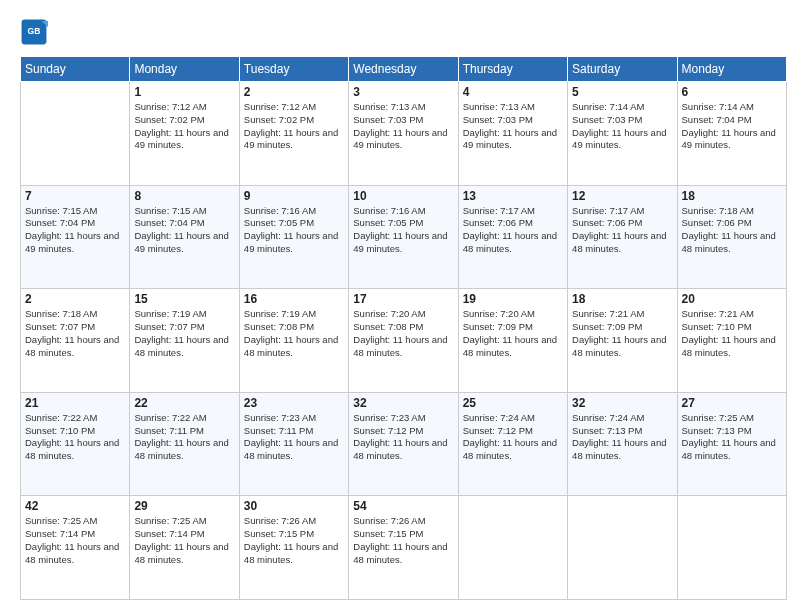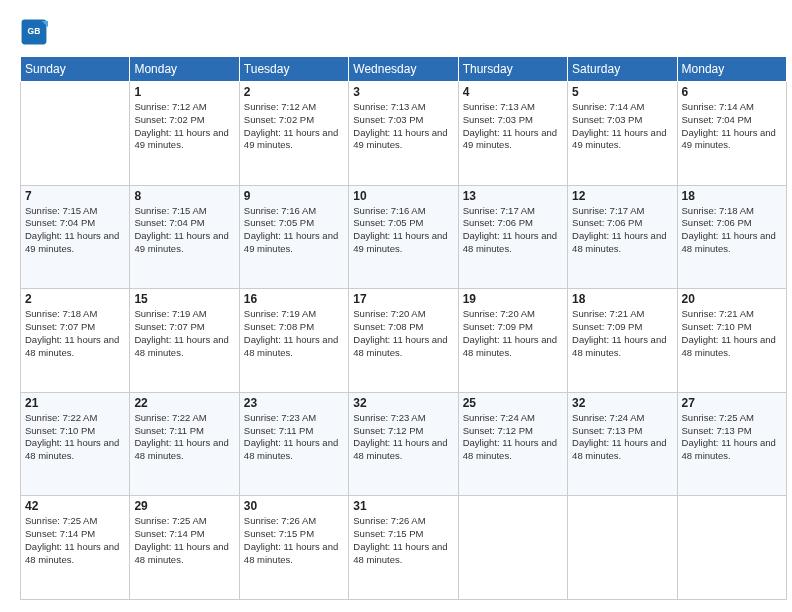--- a/index.html
+++ b/index.html
@@ -316,21 +316,21 @@
             <span class="cell-line">Sunset: 7:14 PM</span>
             <span class="cell-line">Daylight: 11 hours and 48 minutes.</span>
           </td>
           <td>
             <span class="day-number">30</span>
             <span class="cell-line">Sunrise: 7:26 AM</span>
             <span class="cell-line">Sunset: 7:15 PM</span>
             <span class="cell-line">Daylight: 11 hours and 48 minutes.</span>
           </td>
           <td>
-            <span class="day-number">31</span>
+            <span class="day-number">54</span>
             <span class="cell-line">Sunrise: 7:26 AM</span>
             <span class="cell-line">Sunset: 7:15 PM</span>
             <span class="cell-line">Daylight: 11 hours and 48 minutes.</span>
           </td>
           <td class="empty-cell"></td>
           <td class="empty-cell"></td>
           <td class="empty-cell"></td>
         </tr>
       </tbody>
   </table>

